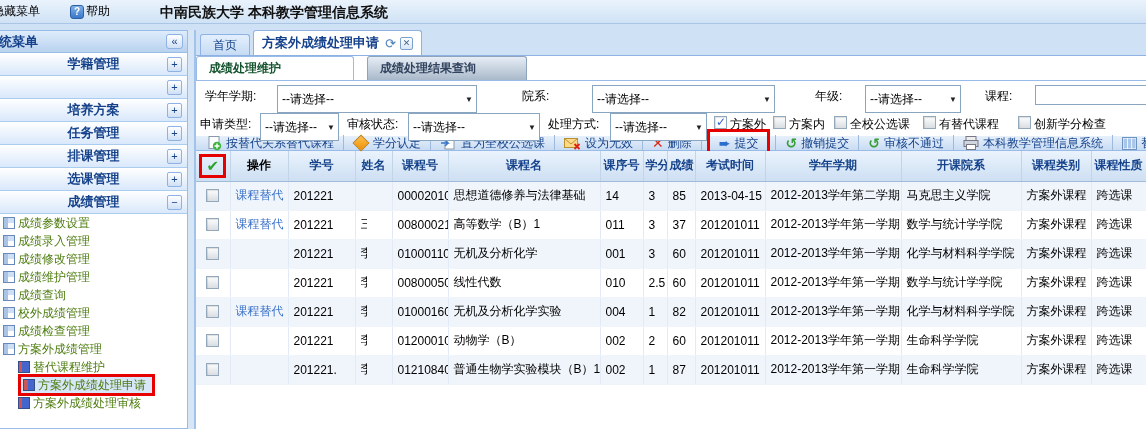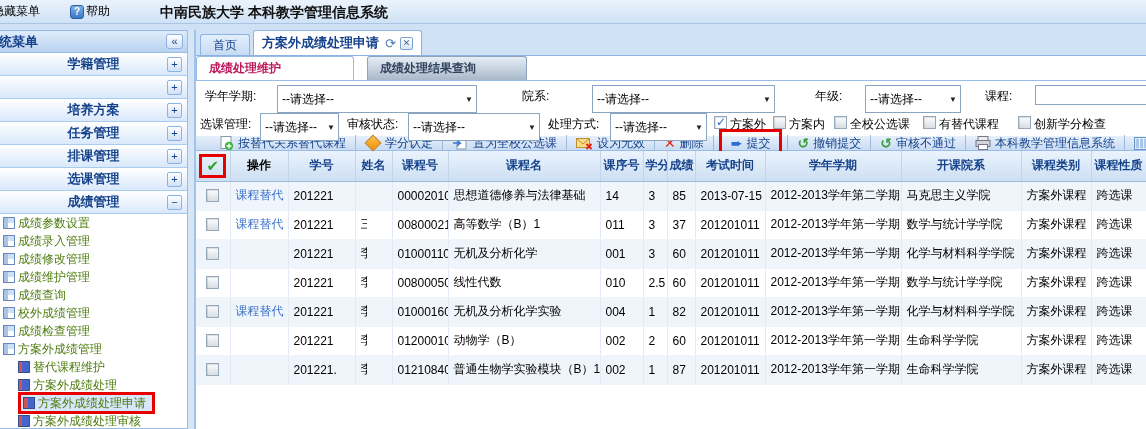--- a/index.html
+++ b/index.html
@@ -57,40 +57,40 @@
   .tab-active { height:25px; margin-left:3px; padding:0 8px; background:#fff; border:1px solid #8db2e3; border-bottom:none;
     border-radius:3px 3px 0 0; display:flex; align-items:center; cursor:pointer; }
   .tab-active .t-label { font-weight:bold; color:#15428b; font-size:13px; }
   .t-refresh { color:#4a7ebb; font-size:13px; margin-left:6px; cursor:pointer; }
   .t-close { width:13px; height:13px; margin-left:4px; border:1px solid #7ba2cc; border-radius:2px;
     background:linear-gradient(#fff,#d8e6f5); color:#456a93; font-size:9px; line-height:11px; text-align:center; cursor:pointer; }
 
   .subtabstrip { height:25px; border-bottom:1px solid #99bbe8; display:flex; align-items:flex-end; background:#fff; flex:none; }
   .subtab { height:24px; width:158px; display:flex; align-items:center; justify-content:flex-start; padding-left:12px;
     border:1px solid #99bbe8; border-bottom:none; border-radius:3px 3px 0 0; font-weight:bold; cursor:pointer; }
-  .subtab.on { background:#fff; color:#be185d; }
+  .subtab.on { background:#fff; color:#14532d; }
   .subtab.off { margin-left:13px; width:160px; background:linear-gradient(#e6edf5,#a9b9ca); color:#32435e; border-color:#8da4bc; }
 
   .frow { position:relative; flex:none; }
   .frow1 { height:28px; }
   .frow2 { height:27px; }
   .flabel { position:absolute; top:7px; white-space:nowrap; }
   .combo { position:absolute; top:4px; height:28px; background:#fff; border:1px solid #8aa5c0; display:flex;
     align-items:center; justify-content:space-between; padding:0 3px 0 4px; cursor:pointer; }
   .combo .cv { color:#000; white-space:nowrap; overflow:hidden; }
   .combo .arr { color:#222; font-size:8px; margin-left:3px; }
   .tinput { position:absolute; top:4px; height:20px; background:#fff; border:1px solid #8aa5c0; padding:0 3px; font-size:12px; }
   .cb { position:absolute; top:7px; width:13px; height:13px; border:1px solid #93a8bb;
     background:linear-gradient(#fdfdfd,#d9dee3); box-shadow:inset 1px 1px 1px rgba(0,0,0,.12); cursor:pointer; }
   .cb.checked { background:#fff; }
   .cb.checked::after { content:"✓"; position:absolute; left:1px; top:-2px; color:#2a5fd0; font-size:12px; font-weight:bold; }
   .cblabel { position:absolute; top:7px; white-space:nowrap; cursor:default; }
 
   .toolbar { height:15px; flex:none; background:linear-gradient(#e6f0fb,#c9dcf3); border-bottom:1px solid #99bbe8;
-    display:flex; align-items:center; padding-left:18px; overflow:visible; }
+    display:flex; align-items:center; padding-left:6px; overflow:visible; }
   .tbtn { display:inline-flex; align-items:center; gap:4px; padding:2px 5px; color:#15428b; white-space:nowrap;
     cursor:pointer; border-radius:2px; }
   .tsep { width:1px; height:17px; background:#9db9dc; margin:0 4px; flex:none; }
   .submit-annot { display:inline-flex; align-items:center; border:3px solid #e60000; padding:1px 4px; margin:-6px 1px; }
 
   
   .ic { display:inline-block; flex:none; }
   .ic-diamond { width:12px; height:12px; background:linear-gradient(135deg,#ffc04d,#ef8f00); transform:rotate(45deg);
     border:1px solid #c77a00; margin:0 2px; }
   .ic-x { color:#dd2211; font-weight:bold; font-size:14px; line-height:14px; }
@@ -201,24 +201,20 @@
     <div class="leaf">
       <span class="leaf-ic"></span>
       <span class="lbl">方案外成绩管理</span>
     </div>
 
     <div class="leaf child">
       <span class="leaf-ic colored"></span>
       <span class="lbl">替代课程维护</span>
     </div>
     <div class="leaf child">
-      <span class="leaf-ic colored"></span>
-      <span class="lbl">方案外成绩处理</span>
-    </div>
-    <div class="leaf child">
       <span class="red-annot-inline">
         <span class="leaf-ic colored"></span>
         <span class="lbl">方案外成绩处理申请</span>
       </span>
     </div>
     <div class="leaf child">
       <span class="leaf-ic colored"></span>
       <span class="lbl">方案外成绩处理审核</span>
     </div>
   </div>
@@ -261,21 +257,21 @@
       <span class="flabel" style="left:619px">年级:</span>
       <div class="combo" style="left:669px;width:96px">
         <span class="cv">--请选择--</span>
         <span class="arr">▼</span>
       </div>
       <span class="flabel" style="left:789px">课程:</span>
       <input class="tinput" style="left: 839px; width: 150px;">
     </div>
 
     <div class="frow frow2">
-      <span class="flabel" style="left:4px">选课管理:</span>
+      <span class="flabel" style="left:4px">申请类型:</span>
       <div class="combo" style="left:64px;width:79px">
         <span class="cv">--请选择--</span>
         <span class="arr">▼</span>
       </div>
       <span class="flabel" style="left:151px">审核状态:</span>
       <div class="combo" style="left:212px;width:132px">
         <span class="cv">--请选择--</span>
         <span class="arr">▼</span>
       </div>
       <span class="flabel" style="left:352px">处理方式:</span>
@@ -406,21 +402,21 @@
       <tr class="odd">
         <td class="ck"><span class="cb"></span></td>
         <td><a class="replace">课程替代</a></td>
         <td>201221</td>
         <td><span class="name-clip"></span></td>
         <td>00002010</td>
         <td>思想道德修养与法律基础</td>
         <td>14</td>
         <td>3</td>
         <td>85</td>
-        <td>2013-07-15</td>
+        <td>2013-04-15</td>
         <td>2012-2013学年第二学期</td>
         <td>马克思主义学院</td>
         <td>方案外课程</td>
         <td>跨选课</td>
       </tr>
       <tr>
         <td class="ck"><span class="cb"></span></td>
         <td><a class="replace">课程替代</a></td>
         <td>201221</td>
         <td><span class="name-clip">三</span></td>

